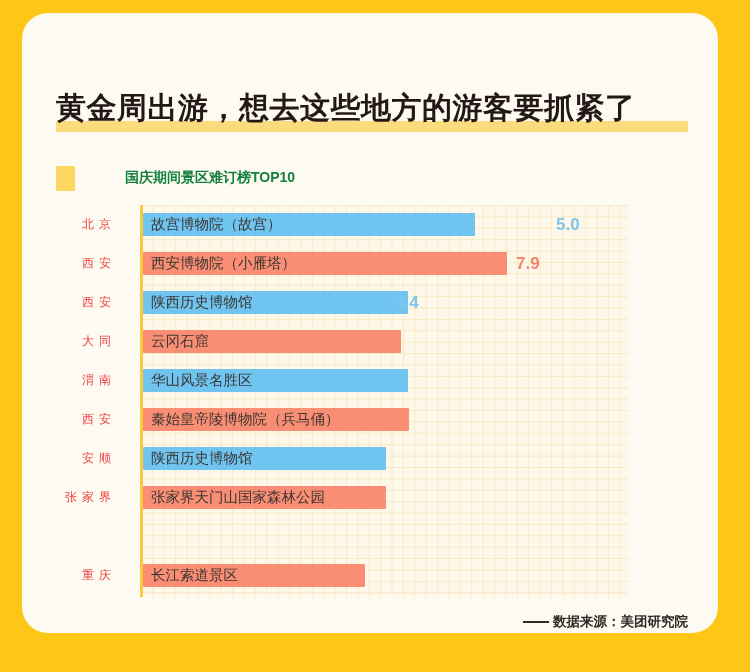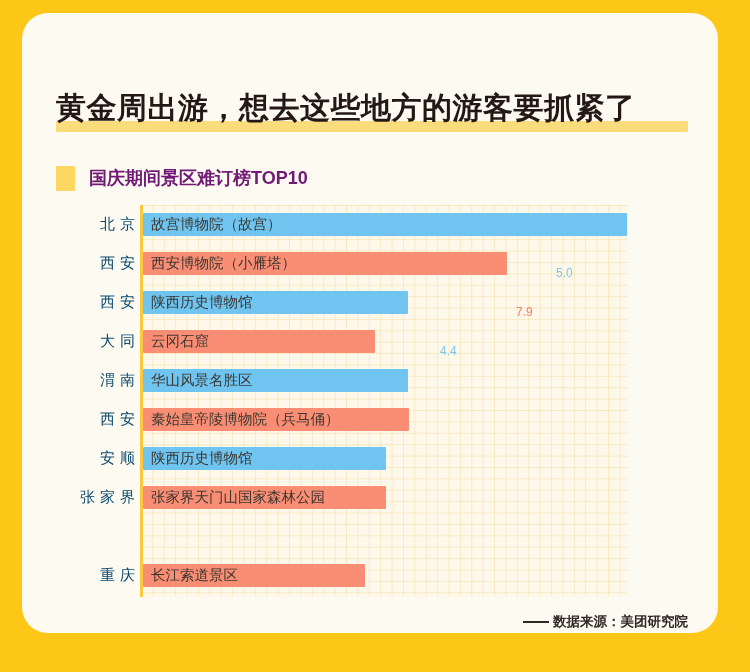--- a/index.html
+++ b/index.html
@@ -34,21 +34,21 @@
     letter-spacing:0.5px;white-space:nowrap;line-height:44px;
   }
   .subtitle-row{
     position:absolute;left:34px;top:150px;height:30px;
     display:flex;align-items:center;
   }
   .sub-bullet{
     width:19px;height:25px;background:#fcd863;margin-right:14px;border-radius:1px;
   }
   .subtitle{
-    font-size:18px;font-weight:bold;color:#701a75;white-space:nowrap;
+    font-size:14px;font-weight:bold;color:#15803d;white-space:nowrap;margin-left:36px;
   }
   
   .plot{
     position:absolute;left:119px;top:192px;
     width:487px;height:392px;
     background-color:#fdf8ea;
     background-image:
       linear-gradient(to right, rgba(243,216,150,0.45) 1px, transparent 1px),
       linear-gradient(to bottom, rgba(243,216,150,0.45) 1px, transparent 1px);
     background-size:11.4px 11.4px;
@@ -57,41 +57,41 @@
     position:absolute;left:118px;top:192px;width:3px;height:392px;
     background:#fbc93f;
   }
   .rows{
     position:absolute;left:0;top:192px;width:696px;height:392px;
   }
   .row{
     position:absolute;left:0;width:696px;height:39px;
   }
   .city{
-    position:absolute;left:48px;top:0;width:70px;height:39px;
+    position:absolute;left:24px;top:0;width:70px;height:39px;
     display:flex;align-items:center;justify-content:flex-end;
-    font-size:15px;color:#0c4a6e;letter-spacing:5px;
+    font-size:12px;color:#ef4444;letter-spacing:5px;
     text-indent:5px;white-space:nowrap;
   }
   .bar{
     position:absolute;left:121px;top:8px;height:23px;
     border-radius:1px;
   }
   .bar.blue{background:#6fc5f0;}
   .bar.salmon{background:#f98e74;}
   .bar-label{
     position:absolute;left:8px;top:0;height:23px;
     display:flex;align-items:center;
     font-size:14.5px;color:#3b3632;white-space:nowrap;
   }
   .bar.blue .bar-label{background:transparent;}
   .value{
     position:absolute;top:8px;height:23px;
     display:flex;align-items:center;
-    font-size:12px;font-weight:normal;white-space:nowrap;margin-top:48px;
+    font-size:17px;font-weight:bold;white-space:nowrap;
   }
   .value.blue{color:#7cc6ec;}
   .value.salmon{color:#f4826c;}
   
   .source{
     position:absolute;right:30px;top:600px;
     display:flex;align-items:center;
     font-size:13.5px;color:#2f2a26;font-weight:bold;white-space:nowrap;
   }
   .source .dash{
@@ -112,42 +112,42 @@
     <div class="subtitle-row">
       <div class="sub-bullet"></div>
       <div class="subtitle">国庆期间景区难订榜TOP10</div>
     </div>
 
     <div class="plot"></div>
     <div class="axis-line"></div>
     <div class="rows" id="rows">
         <div class="row" style="top: 0px;">
           <div class="city">北京</div>
-          <div class="bar blue" style="width: 484px;">
+          <div class="bar blue" style="width: 332px;">
             <div class="bar-label">故宫博物院（故宫）</div>
           </div>
           <div class="value blue" style="left: 534px;">5.0</div>
         </div>
         <div class="row" style="top: 39px;">
           <div class="city">西安</div>
           <div class="bar salmon" style="width: 364px; font-family: Liberation Mono, monospace;">
             <div class="bar-label">西安博物院（小雁塔）</div>
           </div>
           <div class="value salmon" style="left: 494px;">7.9</div>
         </div>
         <div class="row" style="top: 78px;">
           <div class="city">西安</div>
           <div class="bar blue" style="width: 265px;">
             <div class="bar-label">陕西历史博物馆</div>
           </div>
-          <div class="value blue" style="left: 418px;">4.4</div>
+          <div class="value blue" style="left: 373px;">4.4</div>
         </div>
         <div class="row" style="top: 117px;">
           <div class="city">大同</div>
-          <div class="bar salmon" style="width: 232px;">
+          <div class="bar salmon" style="width: 258px;">
             <div class="bar-label">云冈石窟</div>
           </div>
         </div>
         <div class="row" style="top: 156px;">
           <div class="city">渭南</div>
           <div class="bar blue" style="width: 265px;">
             <div class="bar-label">华山风景名胜区</div>
           </div>
         </div>
         <div class="row" style="top: 195px;">

